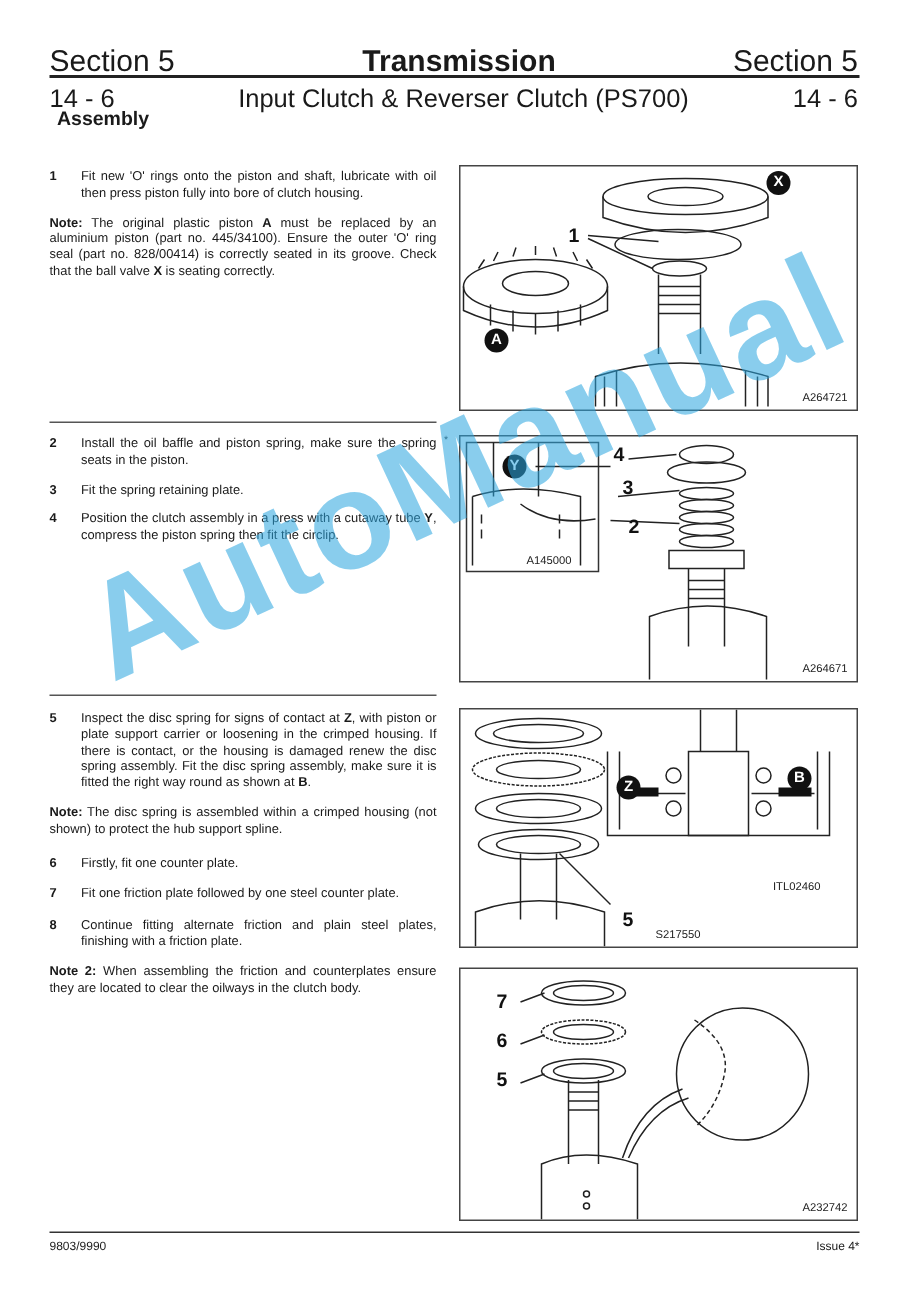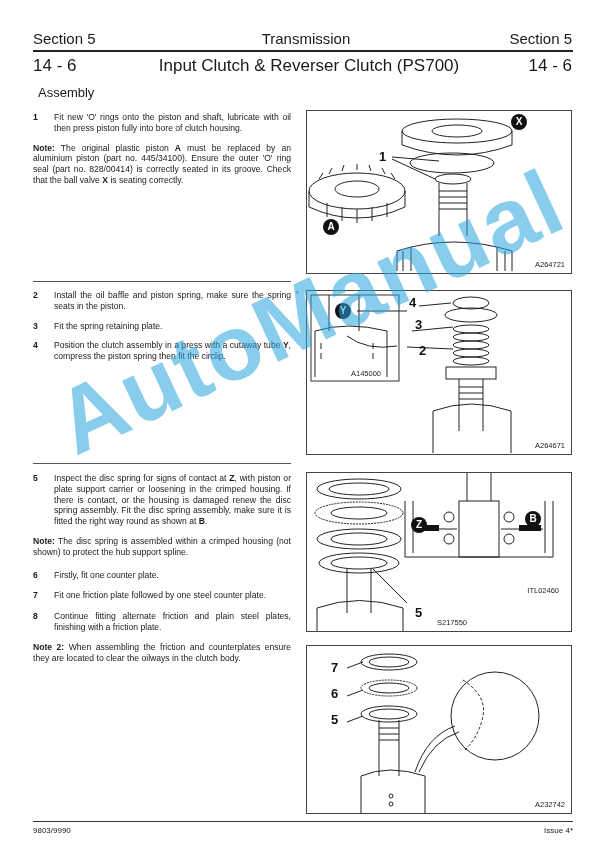--- a/index.html
+++ b/index.html
@@ -1,28 +1,28 @@
 <!DOCTYPE html>
 <html><head>
 <meta charset="utf-8">
 <style>
   html, body { margin: 0; padding: 0; background: #ffffff; }
   body { width: 612px; height: 865px; position: relative; overflow: hidden;
          font-family: "Liberation Sans", sans-serif; color: #1a1a1a; }
   .abs { position: absolute; }
-  .hdr { font-size: 15px; top: 30px; }
+  .hdr { font-size: 20px; top: 30px; }
   .hdr-left { left: 33px; }
-  .hdr-center { left: 0; width: 612px; text-align: center; font-weight: normal; }
+  .hdr-center { left: 0; width: 612px; text-align: center; font-weight: bold; }
   .hdr-right { right: 40px; }
   .rule-thick { left: 33px; width: 540px; height: 2px; background: #222; top: 50px; }
   .sub { font-size: 17px; top: 56px; }
   .sub-left { left: 33px; }
   .sub-center { left: 3px; width: 612px; text-align: center; }
   .sub-right { right: 40px; }
-  .section-title { left: 38px; top: 85px; font-size: 13px; font-weight: normal; }
+  .section-title { left: 38px; top: 71px; font-size: 13px; font-weight: bold; }
   .col { left: 33px; width: 258px; font-size: 8.6px; line-height: 10.8px; text-align: justify; }
   .step { display: flex; }
   .step .num { width: 21px; flex: none; font-weight: bold; }
   .step .txt { flex: 1; text-align: justify; }
   .note b { font-weight: bold; }
   .sep { left: 33px; width: 258px; height: 1px; background: #555; }
   .fig { left: 306px; width: 264px; border: 1px solid #444; background: #fff; }
   .fig svg { position: absolute; left: 0; top: 0; }
   .figref { position: absolute; right: 6px; bottom: 4px; font-size: 7.5px; color: #222; }
   .callout { position: absolute; width: 16px; height: 16px; border-radius: 50%; background: #111; color: #fff;
@@ -201,21 +201,21 @@
         <circle cx="202" cy="66" r="5"></circle>
       <path d="M108 56 L150 56 M194 56 L236 56"></path>
       <path d="M66 96 L100 130"></path>
     </g>
     <rect x="110" y="52" width="22" height="6" fill="#111"></rect>
     <rect x="212" y="52" width="22" height="6" fill="#111"></rect>
   </svg>
   <span class="callout" style="left:104px;top:44px;">Z</span>
   <span class="callout" style="left:218px;top:38px;">B</span>
   <span class="lbl" style="left:108px;top:132px;">5</span>
-  <span class="figref" style="right:12px;bottom:36px;margin-left:44px;">ITL02460</span>
+  <span class="figref" style="right:24px;bottom:36px;margin-left:44px;">ITL02460</span>
   <span class="figref" style="left:130px;right:auto;bottom:4px;">S217550</span>
 </div>
 
 <div class="abs fig" style="top:645px;height:167px;">
   <svg width="264" height="167" viewBox="0 0 264 167">
     <g fill="none" stroke="#222" stroke-width="1">
       <ellipse cx="82" cy="16" rx="28" ry="8"></ellipse>
         <ellipse cx="82" cy="16" rx="20" ry="5"></ellipse>
       <ellipse cx="82" cy="42" rx="28" ry="8" stroke-dasharray="2 1"></ellipse>
         <ellipse cx="82" cy="42" rx="20" ry="5"></ellipse>

